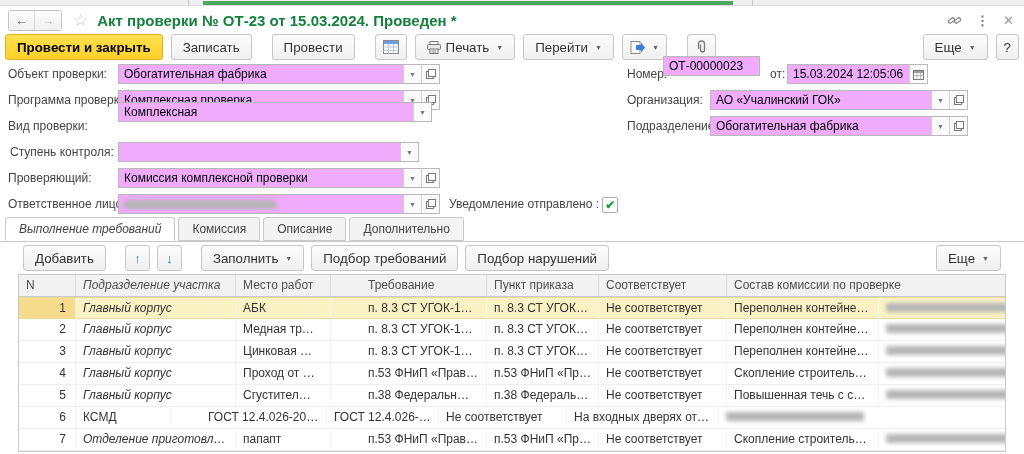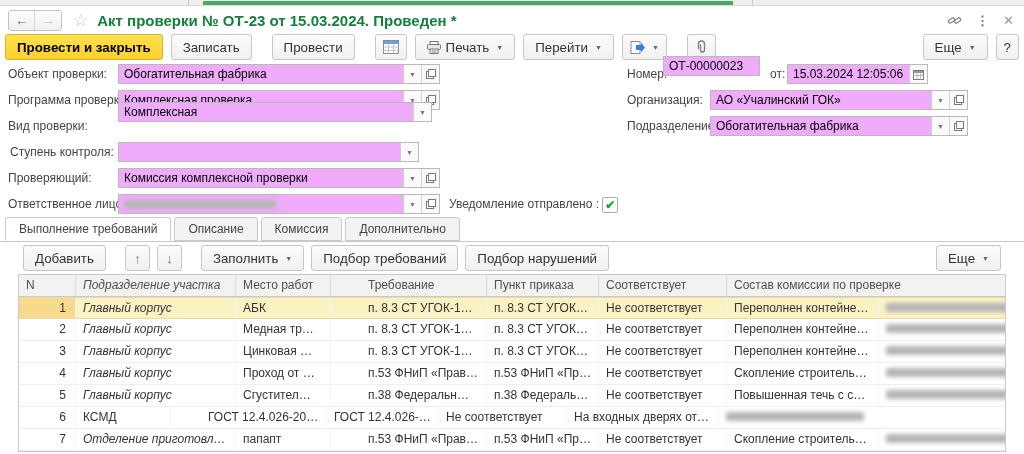--- a/index.html
+++ b/index.html
@@ -41,21 +41,21 @@
   .iseg .caret{ margin:0; font-size:7px; color:#777; }
   .redact { display:inline-block; height:9px; background:#B5B5B5; border-radius:2px; filter:blur(2px); margin-top:5px; }
   .cbx { display:inline-flex; width:16px; height:16px; border:1px solid #ABABAB; border-radius:2px; background:#fff;
          align-items:center; justify-content:center; color:#1E9E3E; font-size:12px; font-weight:bold; vertical-align:middle; }
   .notif-row { position:absolute; top:194px; left:449px; height:20px; line-height:20px; color:#444; white-space:nowrap; }
 
   
   .tabstrip { position:absolute; top:217px; left:0; width:1024px; height:25px; padding-left:5px; display:flex; gap:3px; border-bottom:1px solid #C9C9C9; }
   .tab { height:24px; margin-bottom:-1px; line-height:23px; padding:0 13px; border:1px solid #C9C9C9; border-radius:3px 3px 0 0;
          background:#F3F3F3; color:#444; white-space:nowrap; }
-  .tab.active { background:#fff; border-bottom:1px solid #fff; }
+  .tab.active { background:#fff; border-bottom:1px solid #fff;font-style:italic; }
 
   
   .table-toolbar { position:absolute; top:246px; left:0; width:1024px; height:24px; display:flex; align-items:center; padding:0 23px; gap:7px; }
   .arrow-btn { width:25px; padding:0; color:#2E79C7; font-weight:bold; font-size:13px; }
 
   
   .grid { position:absolute; top:274px; left:18px; width:988px; border:1px solid #C9C9C9; background:#fff; }
   .thead { display:flex; height:22px; background:#F2F2F2; border-bottom:1px solid #C9C9C9; color:#4F4F4F; }
   .thead .tcell { border-right:1px solid #DBDBDB; }
   .trow { display:flex; height:22px; border-bottom:1px solid #EFEFEF; background:#fff; }
@@ -289,22 +289,22 @@
   <span class="iseg">
       <svg width="10" height="10" viewBox="0 0 10 10">
         <rect x="0.5" y="2.5" width="7" height="7" fill="#fff" stroke="#777"></rect>
         <rect x="2.5" y="0.5" width="7" height="7" fill="#fff" stroke="#777"></rect>
       </svg>
     </span>
 </div>
 
 <div class="tabstrip">
   <div class="tab active">Выполнение требований</div>
+  <div class="tab">Комиссия</div>
   <div class="tab">Описание</div>
-  <div class="tab">Комиссия</div>
   <div class="tab">Дополнительно</div>
 </div>
 
 <div class="table-toolbar">
   <button class="btn">
       <span>Добавить</span>
     </button>
   <button class="btn arrow-btn gap12">
       <span>↑</span>
     </button>

